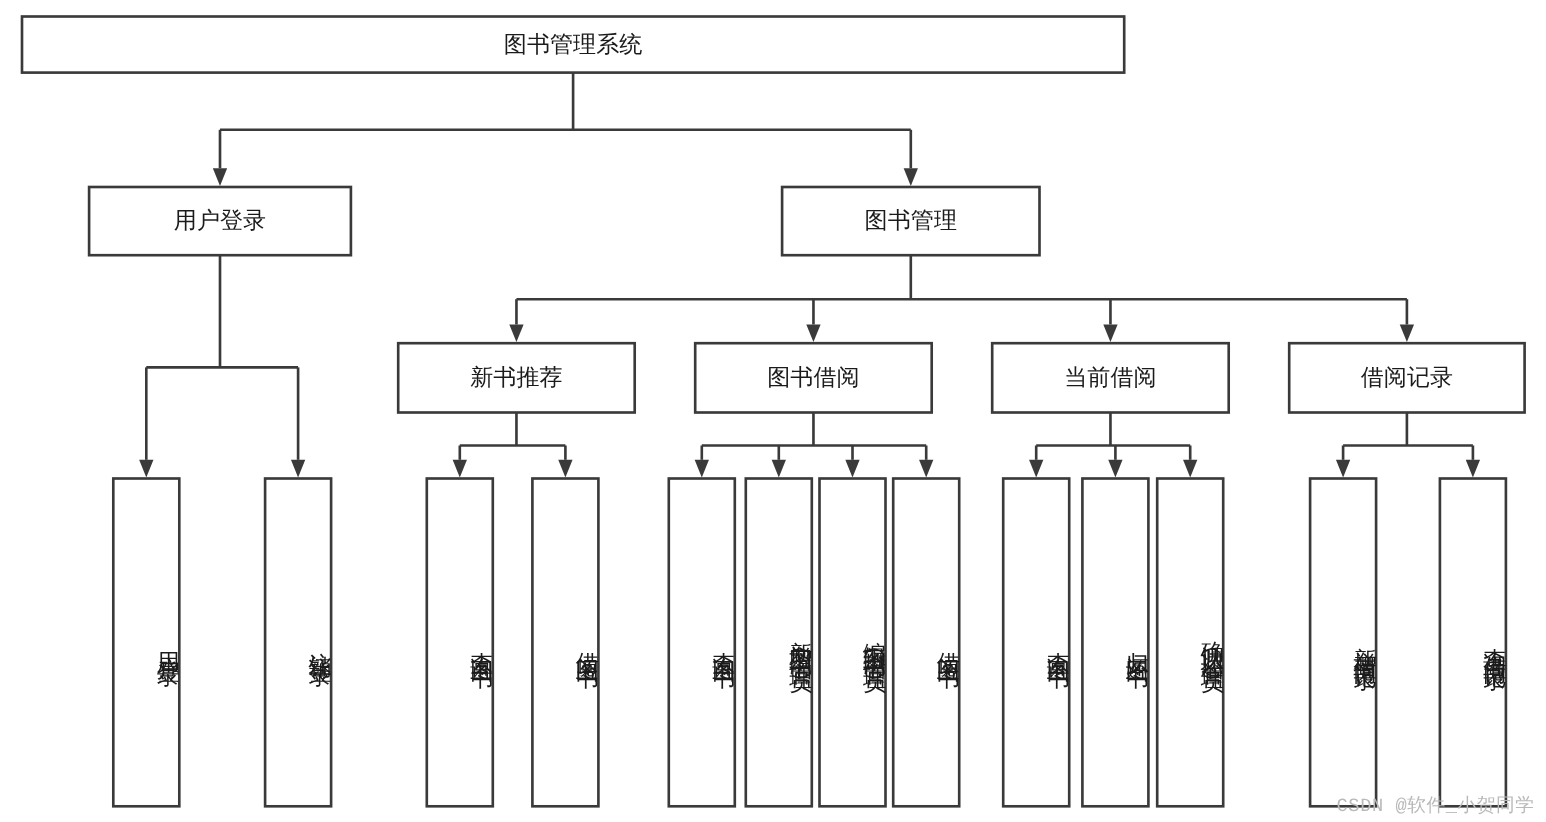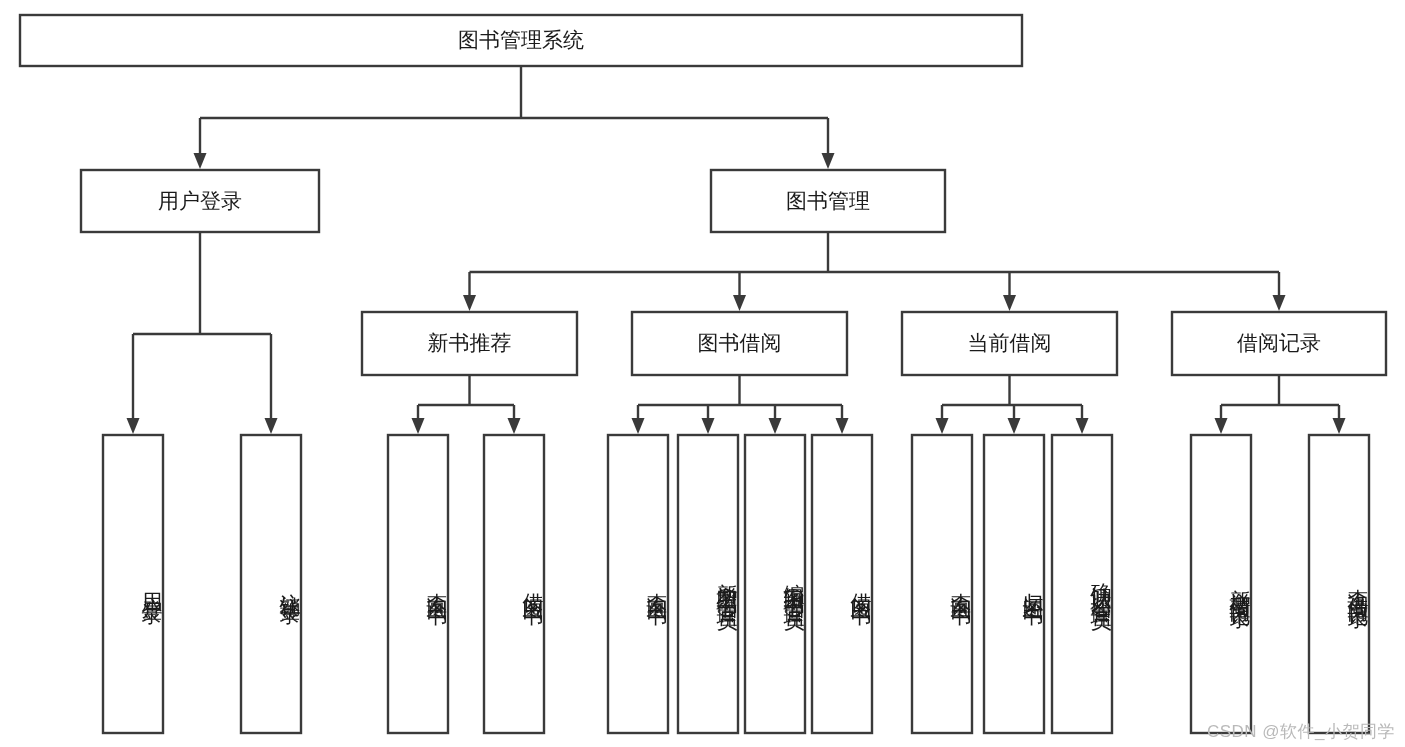--- a/index.html
+++ b/index.html
@@ -63,21 +63,21 @@
     display: flex;
     align-items: flex-start;
     justify-content: center;
     pointer-events: none;
     user-select: none;
   }
   .watermark {
     position: absolute;
     right: 10px;
     bottom: 4px;
-    font-family: Liberation Sans, sans-serif;
+    font-family: Liberation Mono, monospace;
     font-size: 17px;
     color: #b9b9b9;
     letter-spacing: 0.5px;
     white-space: nowrap;
   }
 </style>
 </head>
 <body>
 
 <div id="diagram-root">

